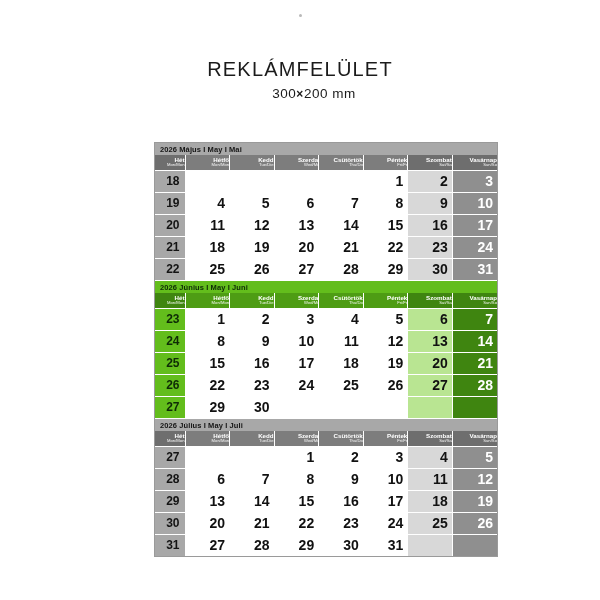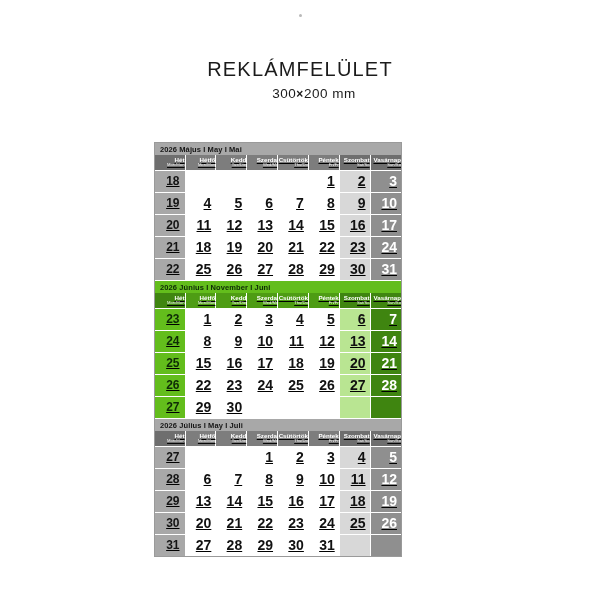--- a/index.html
+++ b/index.html
@@ -42,42 +42,41 @@
     color: #1b1b1b;
     letter-spacing: 0.5px;
     margin-left: 28px;
   }
   .ad-size .x { font-weight: 700; font-size: 12px; }
 
   
   .calendar {
     position: absolute;
     left: 154px; top: 142px;
-    width: 248px;
+    width: 344px;
     background: #a8a8a8;
     border: 1px solid #9a9a9a;
   }
   .block { position: relative; }
   .block + .block { border-top: 1px solid #ffffff; }
 
   .block-head {
     padding: 2px 0 1px 5px;
     font-size: 7.5px;
     font-weight: 700;
     color: #151515;
     letter-spacing: 0.1px;
   }
   .block.grey .block-head { background: #a8a8a8; }
   .block.green .block-head { background: #63bd1c; color: #0d2a06; }
 
   table.grid {
     width: 100%;
     border-collapse: collapse;
     table-layout: fixed;
-    text-decoration: underline;
   }
   table.grid td, table.grid th {
     padding: 0;
     margin: 0;
     text-align: right;
     vertical-align: middle;
   }
   
   .dayhead th {
     height: 15px;
@@ -245,21 +244,21 @@
               <td>27</td>
               <td>28</td>
               <td>29</td>
               <td class="sat">30</td>
               <td class="sun">31</td>
             </tr>
           </tbody>
         </table>
       </div>
       <div class="block green">
-        <div class="block-head">2026 Június I November I Juni</div>
+        <div class="block-head">2026 Június I May I Juni</div>
         <table class="grid">
           <colgroup>
             <col class="wkcol">
             <col>
             <col>
             <col>
             <col>
             <col>
             <col>
             <col>

